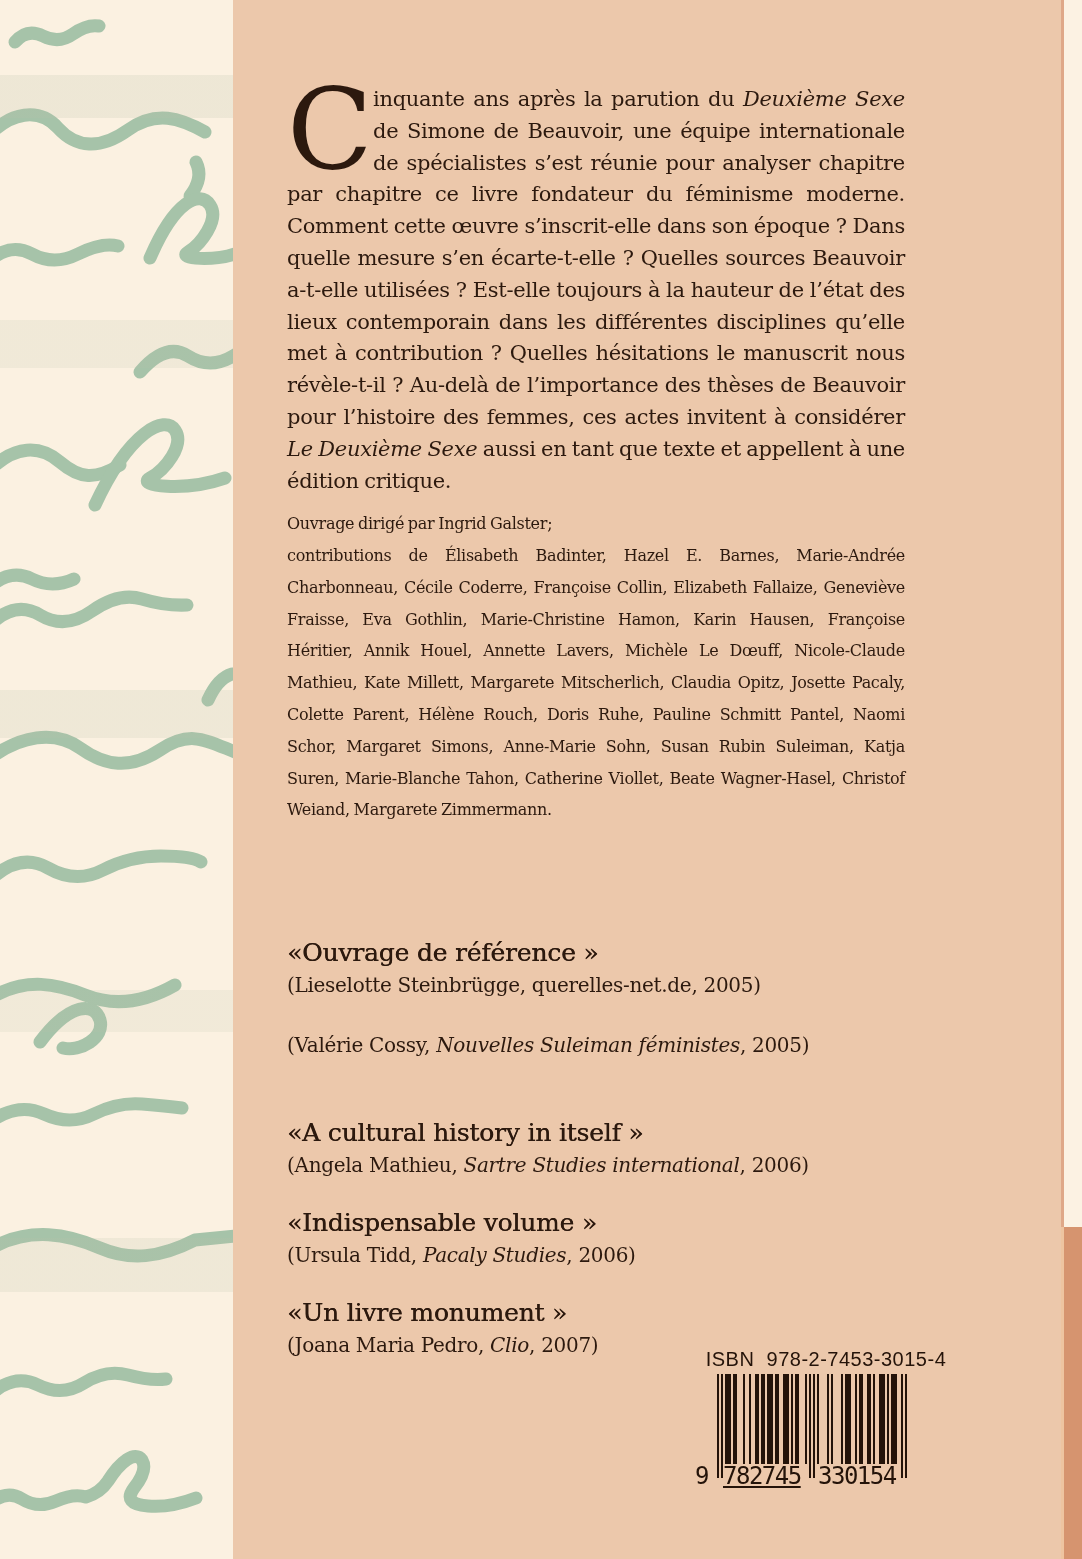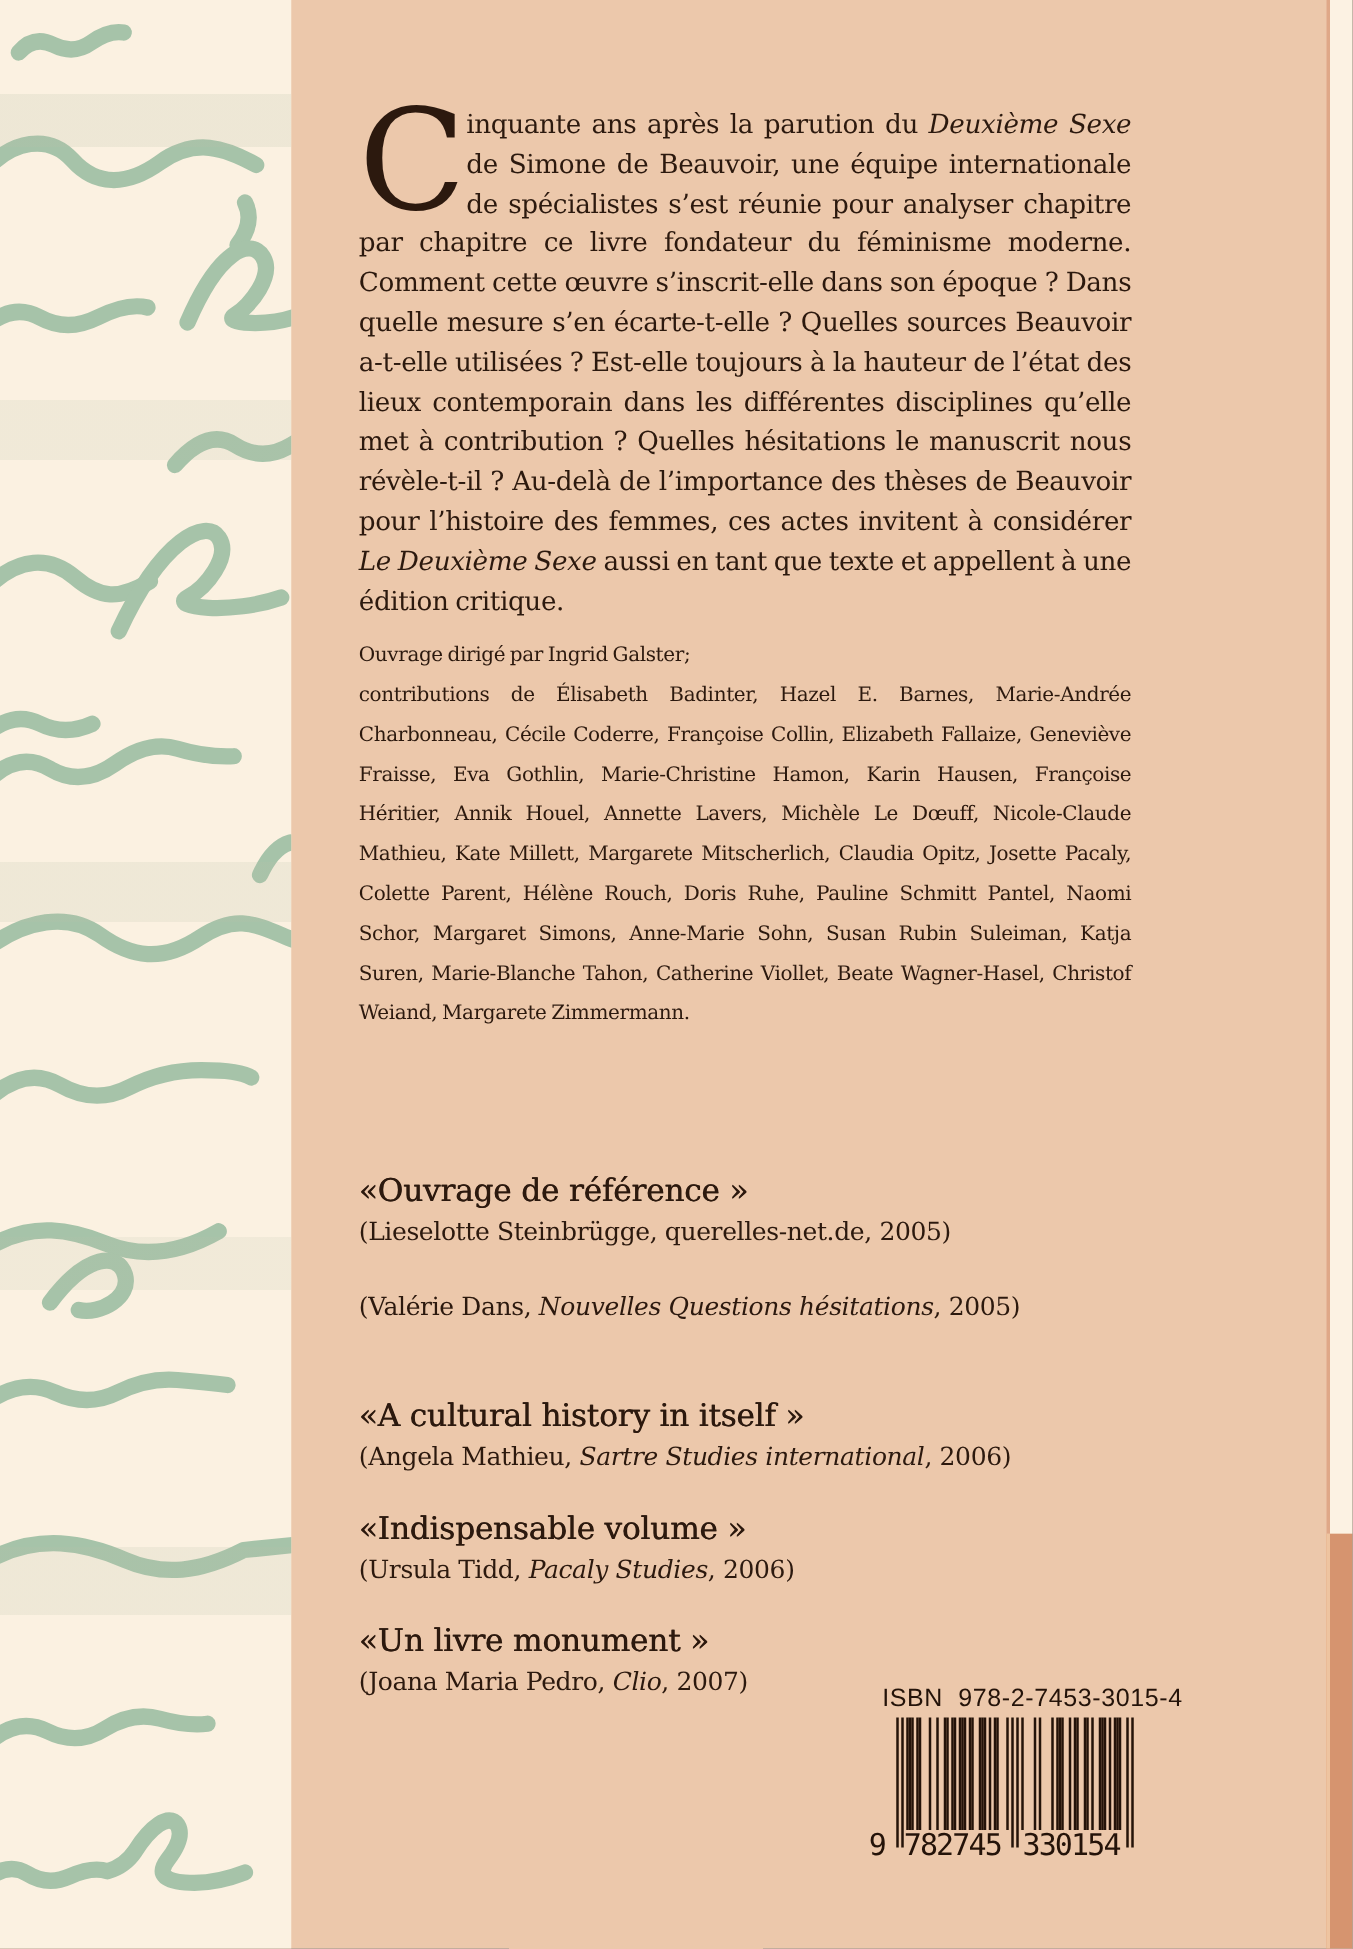--- a/index.html
+++ b/index.html
@@ -63,21 +63,21 @@
     white-space:pre;letter-spacing:0.5px;color:#241309;
   }
   .bars{position:absolute;left:0;top:26px;width:190px;height:106px;}
   .bar{position:absolute;top:0;width:2px;background:#241309;}
   .bc-digit{
     position:absolute;top:114px;
     font-family:"DejaVu Sans Mono",monospace;font-size:24px;
     letter-spacing:-1.5px;color:#241309;white-space:pre;
   }
   .d-first{left:-22px;}
-  .d-g1{left:6px;}
+  .d-g1{left:6px;text-decoration:underline;}
   .d-g2{left:101px;}
 </style>
 </head>
 <body>
 
 <div class="page">
 
   <div class="manuscript">
     <svg width="233" height="1559" viewBox="0 0 233 1559">
       <path d="M15 42 q12 -14 28 -6 t30 -2 t26 -8"></path>
@@ -114,21 +114,21 @@
 
     <div class="contrib-lead">Ouvrage dirigé par Ingrid Galster;</div>
     <div class="contrib-body">contributions de Élisabeth Badinter, Hazel E. Barnes, Marie-Andrée Charbonneau, Cécile Coderre, Françoise Collin, Elizabeth Fallaize, Geneviève Fraisse, Eva Gothlin, Marie-Christine Hamon, Karin Hausen, Françoise Héritier, Annik Houel, Annette Lavers, Michèle Le Dœuff, Nicole-Claude Mathieu, Kate Millett, Margarete Mitscherlich, Claudia Opitz, Josette Pacaly, Colette Parent, Hélène Rouch, Doris Ruhe, Pauline Schmitt Pantel, Naomi Schor, Margaret Simons, Anne-Marie Sohn, Susan Rubin Suleiman, Katja Suren, Marie-Blanche Tahon, Catherine Viollet, Beate Wagner-Hasel, Christof Weiand, Margarete Zimmermann.</div>
 
     <div class="quote" style="top:938px">
       <div class="quote-text">«Ouvrage de référence »</div>
       <div class="quote-attr"><span>(Lieselotte Steinbrügge, querelles-net.de, 2005)</span><span class="it"></span><span></span></div>
     </div>
 
     <div class="quote" style="top:1028px">
-      <div class="quote-attr"><span>(Valérie Dans, </span><span class="it">Nouvelles Questions hésitations</span><span>, 2005)</span></div>
+      <div class="quote-attr"><span>(Valérie Cossy, </span><span class="it">Nouvelles Suleiman féministes</span><span>, 2005)</span></div>
     </div>
 
     <div class="quote" style="top:1118px">
       <div class="quote-text">«A cultural history in itself »</div>
       <div class="quote-attr"><span>(Angela Mathieu, </span><span class="it">Sartre Studies international</span><span>, 2006)</span></div>
     </div>
 
     <div class="quote" style="top:1208px">
       <div class="quote-text">«Indispensable volume »</div>
       <div class="quote-attr"><span>(Ursula Tidd, </span><span class="it">Pacaly Studies</span><span>, 2006)</span></div>

